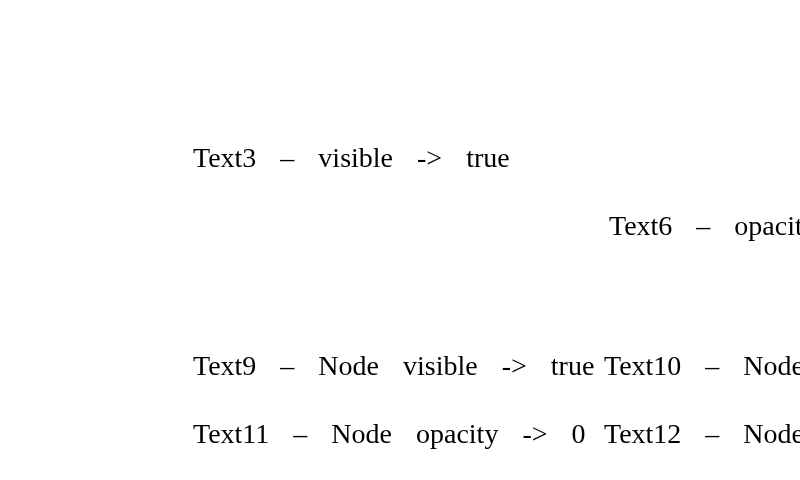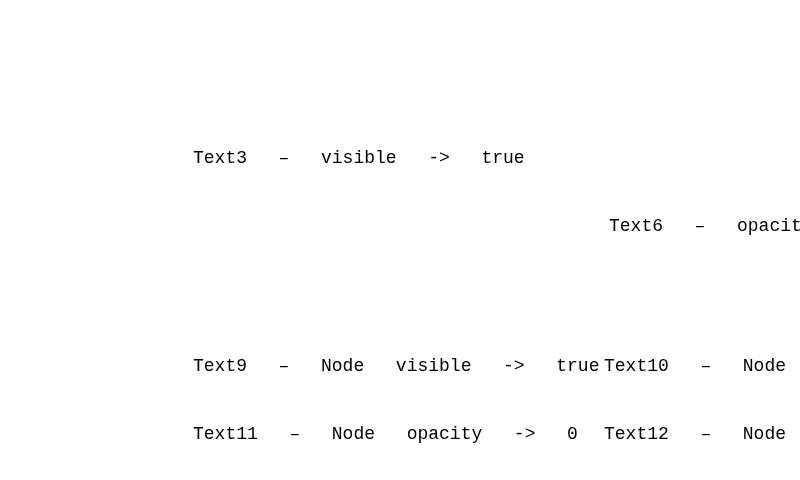--- a/index.html
+++ b/index.html
@@ -14,22 +14,22 @@
     position: relative;
     width: 800px;
     height: 480px;
     background: #ffffff;
     overflow: hidden;
   }
   .text-run {
     position: absolute;
     white-space: pre;
     color: #000000;
-    font-family: Liberation Mono, monospace;
-    font-size: 18px;
+    font-family: Liberation Serif, serif;
+    font-size: 28px;
     line-height: 26px;
     font-weight: 400;
     letter-spacing: 0px;
     word-spacing: 5px;
   }
   
   .run-line1 { left: 193px; top: 145px; }
   .run-line2 { left: 609px; top: 213px; }
   .run-line3a { left: 193px; top: 353px; }
   .run-line3b { left: 604px; top: 353px; }

